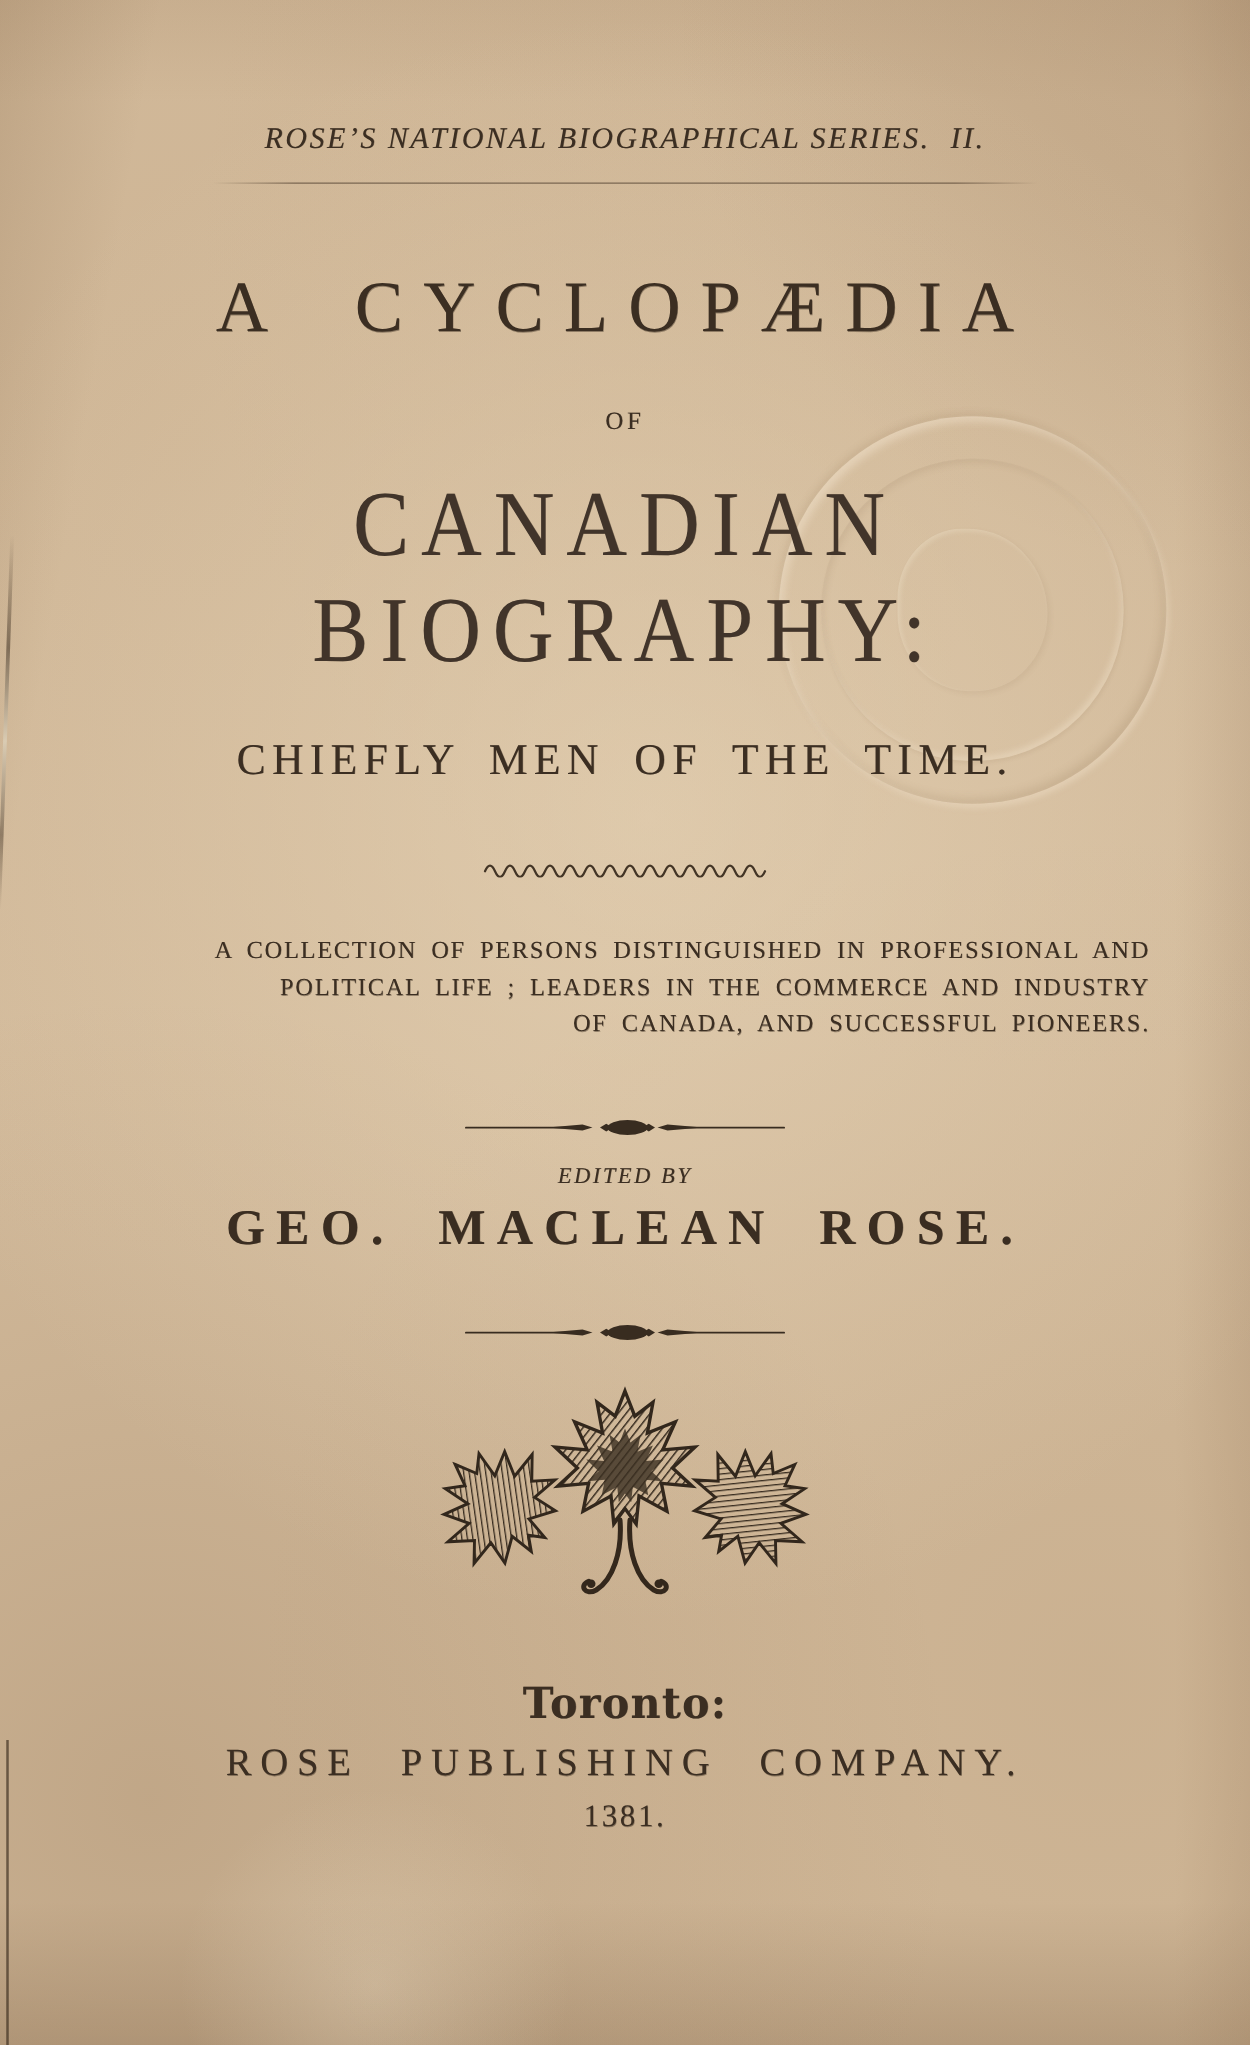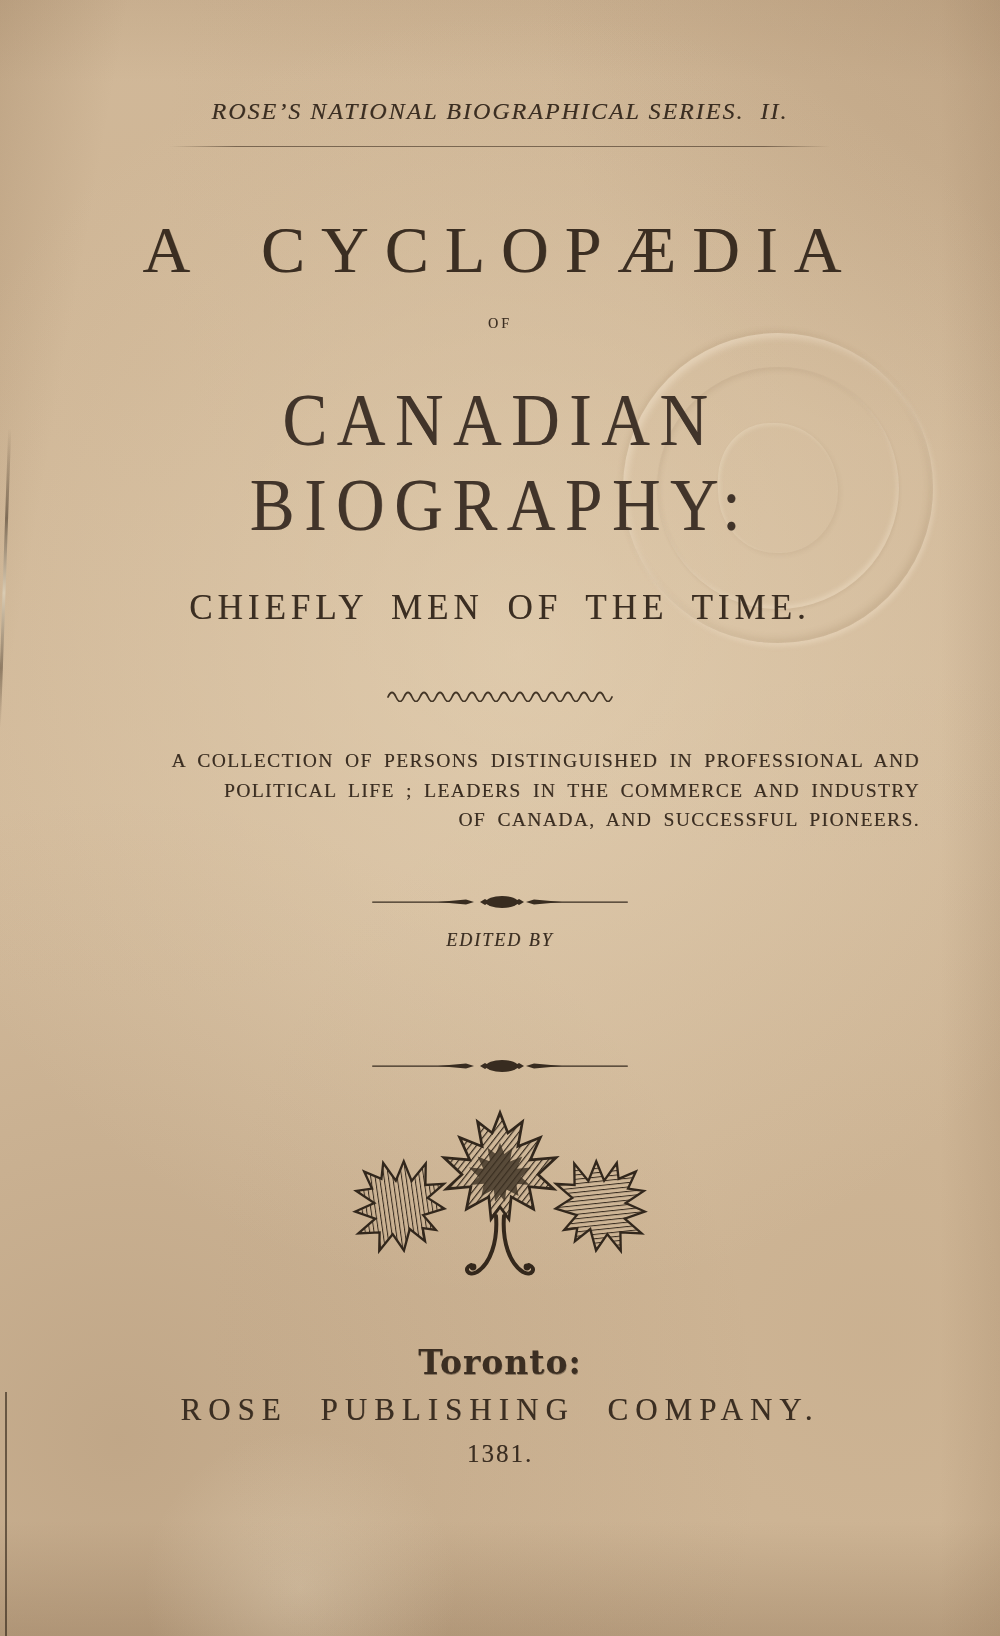--- a/index.html
+++ b/index.html
@@ -26,22 +26,22 @@
   }
   .ink{ color:#3b2e22; text-shadow:0.4px 0.4px 0.5px rgba(59,46,34,0.45); }
   .centered{ position:absolute; left:0; right:0; text-align:center; }
 
   .series{ top:98px; font-style:italic; font-size:24px; letter-spacing:2px; white-space:pre; }
   .series-rule{
     position:absolute; top:146px; left:170px; width:660px; height:1px;
     background:linear-gradient(to right, transparent, rgba(75,58,42,0.65) 10%, rgba(75,58,42,0.65) 90%, transparent);
   }
 
-  .half-title{ top:212px; font-size:66px; letter-spacing:16px; word-spacing:26px; }
-  .of-line{ top:316px; font-size:14px; letter-spacing:3px; }
+  .half-title{ top:212px; font-size:58px; letter-spacing:16px; word-spacing:26px; }
+  .of-line{ top:326px; font-size:20px; letter-spacing:3px; }
 
   .main-title{
     top:378px; font-size:70px; font-weight:normal; letter-spacing:10px; word-spacing:34px;
     transform:scaleX(0.96) scaleY(1.06); transform-origin:center top; color:#41342a;
   }
 
   .being-line{ top:504px; font-size:16px; letter-spacing:2px; }
   .subtitle{ top:568px; font-size:35px; letter-spacing:5px; word-spacing:10px;margin-top:20px; }
 
   .squiggle{ top:688px; }
@@ -139,20 +139,21 @@
         <polygon points="110,8 115,4.9 120,8 115,11.1"></polygon>
         <ellipse cx="132" cy="8" rx="16" ry="6"></ellipse>
         <polygon points="144,8 149,4.9 154,8 149,11.1"></polygon>
         <polygon points="192,8 164,5.6 156,8 164,10.4"></polygon>
         <rect x="170" y="7.4" width="88" height="1.4" rx="0.7"></rect>
       </g>
     </svg>
   </div>
 
   <div class="centered edited-by ink">EDITED BY</div>
+  <div class="centered editor ink">GEO. MACLEAN ROSE.</div>
 
   <div class="divider-wrap divider-2">
     <svg width="260" height="16" viewBox="0 0 260 16" aria-hidden="true">
       <g fill="#382c20" stroke="none">
         <rect x="2" y="7.4" width="88" height="1.4" rx="0.7"></rect>
         <polygon points="68,8 96,5.6 104,8 96,10.4"></polygon>
         <polygon points="110,8 115,4.9 120,8 115,11.1"></polygon>
         <ellipse cx="132" cy="8" rx="16" ry="6"></ellipse>
         <polygon points="144,8 149,4.9 154,8 149,11.1"></polygon>
         <polygon points="192,8 164,5.6 156,8 164,10.4"></polygon>

